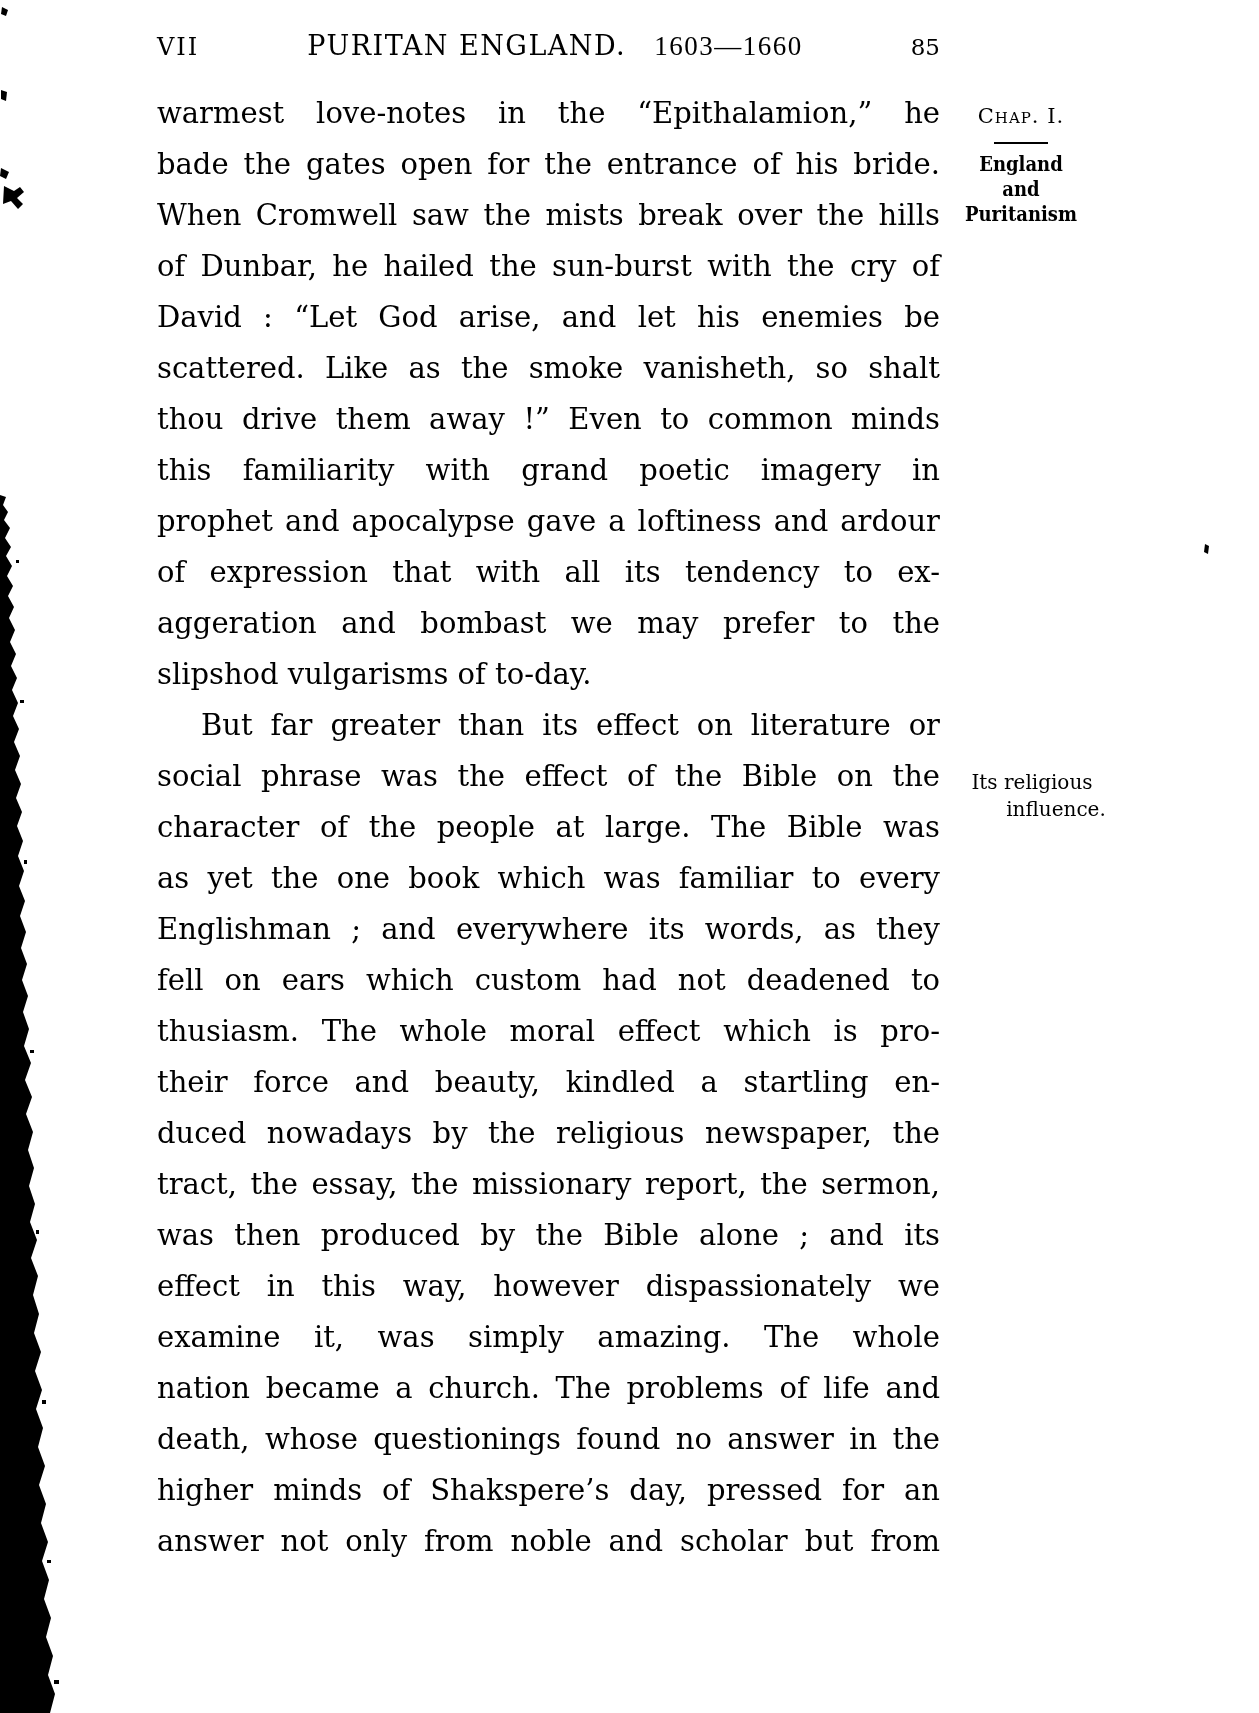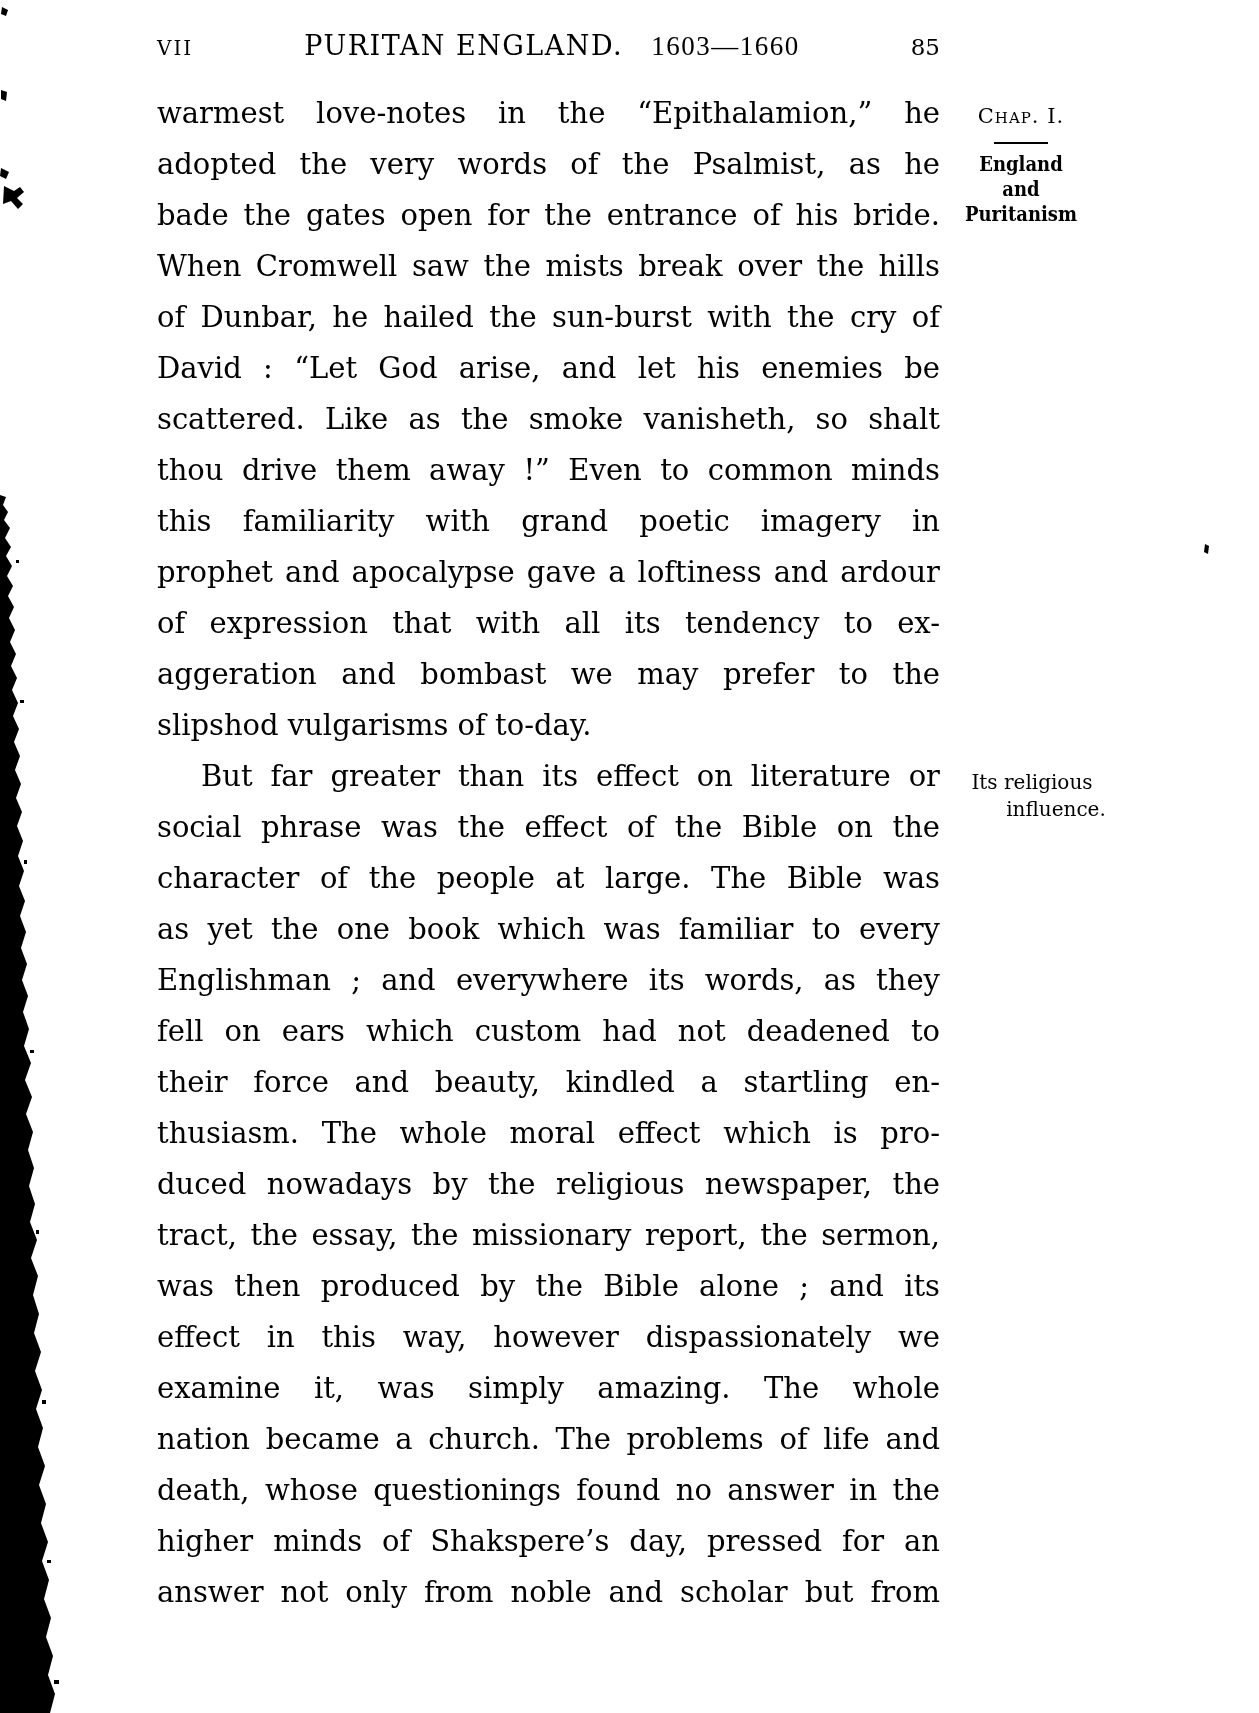--- a/index.html
+++ b/index.html
@@ -10,21 +10,21 @@
     color:#000000;
     font-family:"DejaVu Serif", serif;
     overflow:hidden;
     margin:0 auto;
   }
   
   .running-head{
     position:absolute;left:157px;top:30px;width:783px;
     display:flex;justify-content:space-between;align-items:baseline;
   }
-  .chapter-numeral{font-size:20px;letter-spacing:2px;}
+  .chapter-numeral{font-size:24px;letter-spacing:2px;}
   .head-title{font-size:27px;letter-spacing:1.5px;white-space:nowrap;}
   .head-title .dates{margin-left:28px;font-family:Liberation Serif, serif;}
   .page-number{font-size:23px;}
 
   
   .text-block{
     position:absolute;left:157px;top:88px;width:783px;
     font-size:29px;line-height:51px;
   }
   .line{
@@ -68,40 +68,39 @@
 <div class="page">
 
   <header class="running-head">
     <span class="chapter-numeral">VII</span>
     <span class="head-title"><span>PURITAN ENGLAND.</span><span class="dates">1603—1660</span></span>
     <span class="page-number">85</span>
   </header>
 
   <main class="text-block" id="text-block">
       <div class="line">warmest love-notes in the “Epithalamion,” he</div>
-      <div class="line">adopted the very words of the Psalmist, as he</div>
       <div class="line">bade the gates open for the entrance of his bride.</div>
       <div class="line">When Cromwell saw the mists break over the hills</div>
       <div class="line">of Dunbar, he hailed the sun-burst with the cry of</div>
       <div class="line">David : “Let God arise, and let his enemies be</div>
       <div class="line">scattered. Like as the smoke vanisheth, so shalt</div>
       <div class="line">thou drive them away !” Even to common minds</div>
       <div class="line">this familiarity with grand poetic imagery in</div>
       <div class="line">prophet and apocalypse gave a loftiness and ardour</div>
       <div class="line">of expression that with all its tendency to ex-</div>
       <div class="line">aggeration and bombast we may prefer to the</div>
       <div class="line para-end">slipshod vulgarisms of to-day.</div>
       <div class="line indent">But far greater than its effect on literature or</div>
       <div class="line">social phrase was the effect of the Bible on the</div>
       <div class="line">character of the people at large. The Bible was</div>
       <div class="line">as yet the one book which was familiar to every</div>
       <div class="line">Englishman ; and everywhere its words, as they</div>
       <div class="line">fell on ears which custom had not deadened to</div>
+      <div class="line">thusiasm. The whole moral effect which is pro-</div>
       <div class="line">their force and beauty, kindled a startling en-</div>
-      <div class="line">thusiasm. The whole moral effect which is pro-</div>
       <div class="line">duced nowadays by the religious newspaper, the</div>
       <div class="line">tract, the essay, the missionary report, the sermon,</div>
       <div class="line">was then produced by the Bible alone ; and its</div>
       <div class="line">effect in this way, however dispassionately we</div>
       <div class="line">examine it, was simply amazing. The whole</div>
       <div class="line">nation became a church. The problems of life and</div>
       <div class="line">death, whose questionings found no answer in the</div>
       <div class="line">higher minds of Shakspere’s day, pressed for an</div>
       <div class="line">answer not only from noble and scholar but from</div>
     </main>

